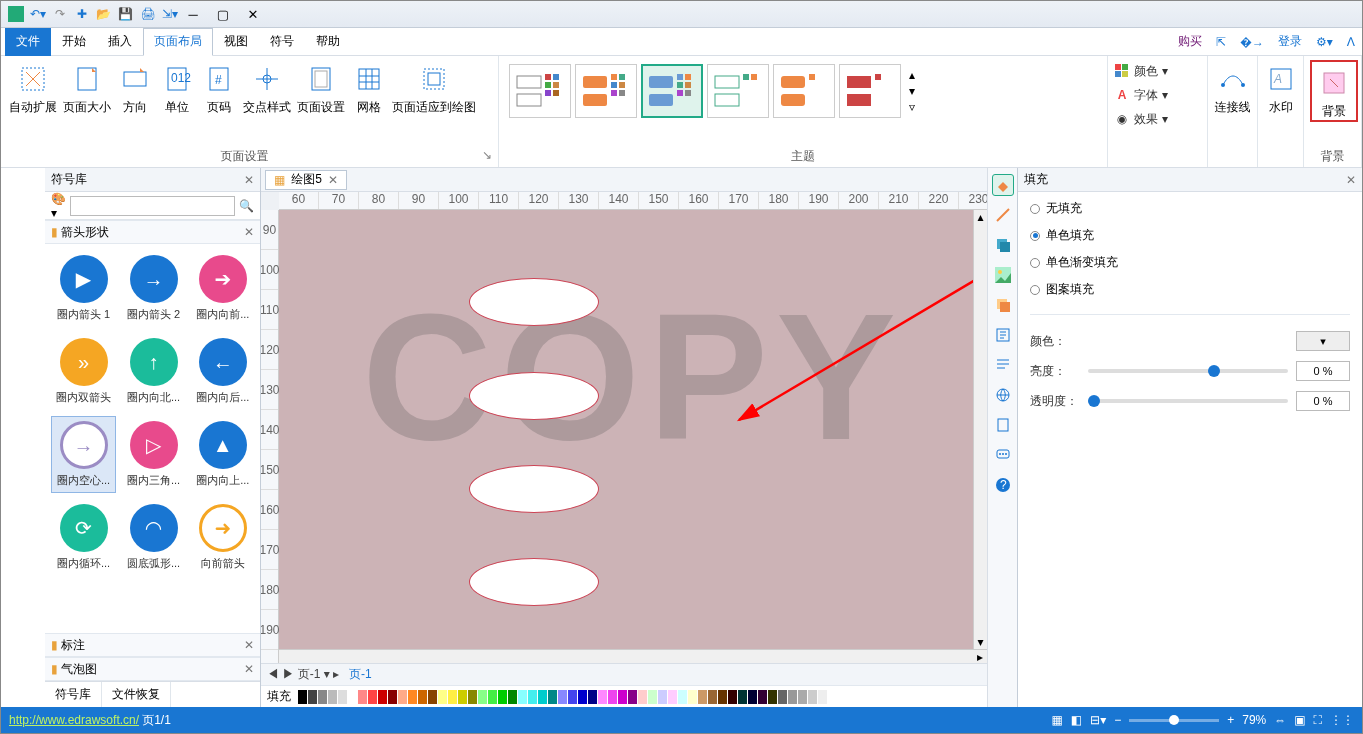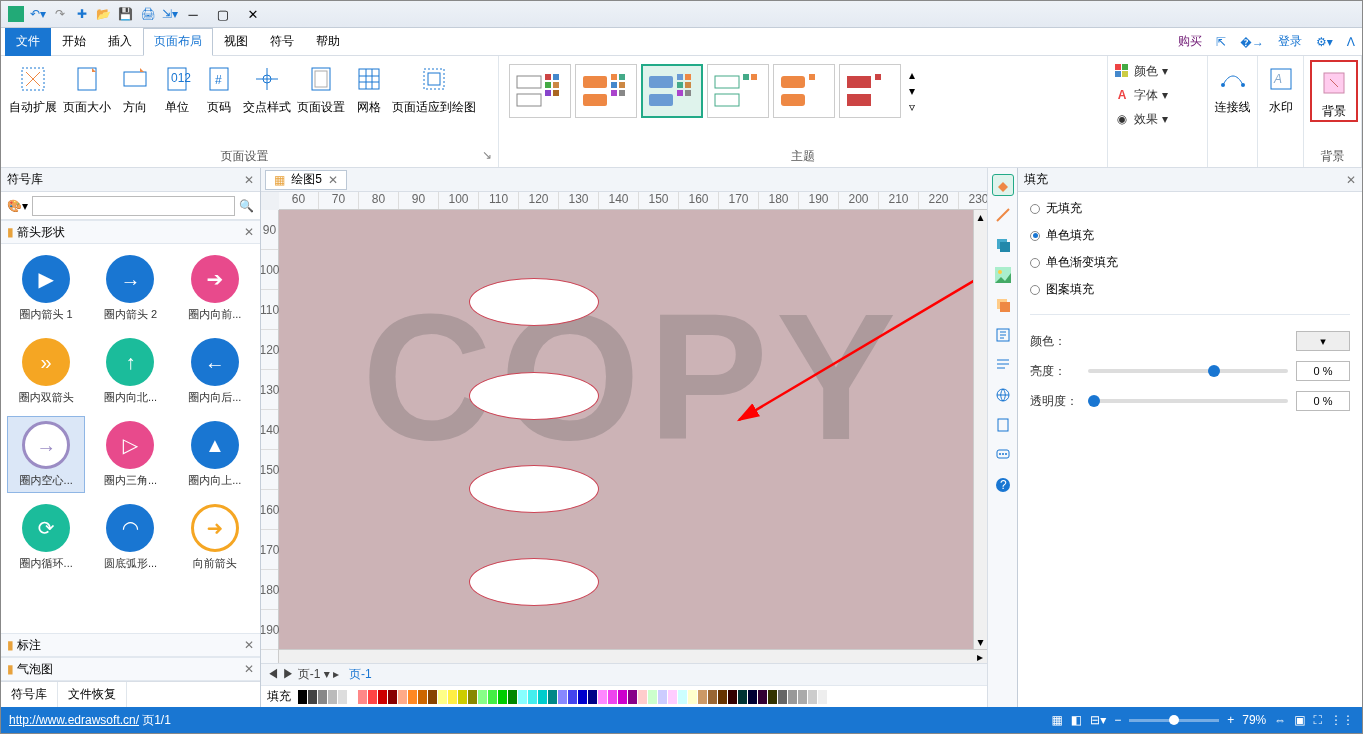--- a/index.html
+++ b/index.html
@@ -25,21 +25,21 @@
 .bigbtn .ico { width:34px; height:34px; margin-bottom:4px; display:flex; align-items:center; justify-content:center; }
 .bigbtn .lbl { text-align:center; line-height:1.2; }
 .bigbtn.wide { width:86px; }
 .themebox { display:flex; align-items:center; gap:4px; padding:4px; }
 .themecard { width:62px; height:54px; border:1px solid #ccc; background:#fff; display:flex; align-items:center; justify-content:center; cursor:pointer; }
 .themecard.sel { border:2px solid #2a8; background:#dff3ec; }
 .smallrow { display:flex; align-items:center; gap:4px; height:22px; cursor:pointer; color:#333; }
 .smallrow .sico { width:16px; height:16px; display:flex; align-items:center; justify-content:center; }
 .bg-highlight { border:2px solid #d73030; padding:2px; }
 .workarea { display:flex; height:calc(100% - 27px - 28px - 112px - 26px); }
-.leftpanel { width:260px; border-right:1px solid #c4cdd8; display:flex; flex-direction:column; }
+.leftpanel { width:260px; border-right:1px solid #c4cdd8; display:flex; flex-direction:column;padding-left:44px; }
 .panelhdr { height:24px; background:#f2f5f9; border-bottom:1px solid #d8dee6; display:flex; align-items:center; padding:0 6px; justify-content:space-between; }
 .lpbody { flex:1; display:flex; flex-direction:column; overflow:hidden; }
 .search { height:28px; display:flex; align-items:center; gap:4px; padding:3px 6px; border-bottom:1px solid #e0e6ec; }
 .search .sbox { flex:1; height:20px; border:1px solid #bbb; padding:0 4px; }
 .sect { height:24px; background:#f7f9fc; border-top:1px solid #e2e8ef; border-bottom:1px solid #e2e8ef; display:flex; align-items:center; padding:0 6px; justify-content:space-between; }
 .shapes { flex:1; overflow:auto; padding:6px; display:grid; grid-template-columns:repeat(3,1fr); gap:6px; align-content:start; position:relative; }
 .shape { display:flex; flex-direction:column; align-items:center; cursor:pointer; padding:4px; border:1px solid transparent; }
 .shape.sel { background:#dbe7f7; border:1px solid #8fb6e5; }
 .shape .circ { width:48px; height:48px; border-radius:50%; display:flex; align-items:center; justify-content:center; color:#fff; font-size:20px; margin-bottom:4px; }
 .shape .slbl { font-size:11px; color:#333; white-space:nowrap; overflow:hidden; text-overflow:ellipsis; max-width:68px; }
@@ -67,21 +67,21 @@
 .fillbody { padding:8px 12px; display:flex; flex-direction:column; gap:10px; }
 .radio { display:flex; align-items:center; gap:6px; cursor:pointer; }
 .radio .dot { width:10px; height:10px; border:1px solid #888; border-radius:50%; display:flex; align-items:center; justify-content:center; }
 .radio.sel .dot::after { content:""; width:5px; height:5px; background:#1976d2; border-radius:50%; }
 .proprow { display:flex; align-items:center; gap:8px; }
 .proprow .plbl { width:50px; color:#333; }
 .proprow .slider { flex:1; height:4px; background:#ddd; position:relative; border-radius:2px; }
 .proprow .slider .thumb { position:absolute; width:12px; height:12px; background:#1976d2; border-radius:50%; top:-4px; }
 .proprow .valbox { width:54px; height:20px; border:1px solid #bbb; display:flex; align-items:center; justify-content:center; font-size:11px; }
 .statusbar { height:26px; background:#1976d2; color:#fff; display:flex; align-items:center; padding:0 8px; font-size:11px; }
-.statusbar a { color:#ffffff; text-decoration:underline; }
+.statusbar a { color:#bef264; text-decoration:underline; }
 .statusbar .sright { margin-left:auto; display:flex; align-items:center; gap:8px; }
 .statusbar .sright span { cursor:pointer; }
 .zslider { width:90px; height:3px; background:rgba(255,255,255,.4); position:relative; }
 .zslider::after { content:""; position:absolute; width:10px; height:10px; background:#fff; border-radius:50%; top:-4px; left:40px; }
 hr.sep { border:none; border-top:1px solid #e2e8ef; margin:6px 0; }
 .close-x { cursor:pointer; color:#777; }
 svg { display:block; }
 </style>
 </head>
 <body>

